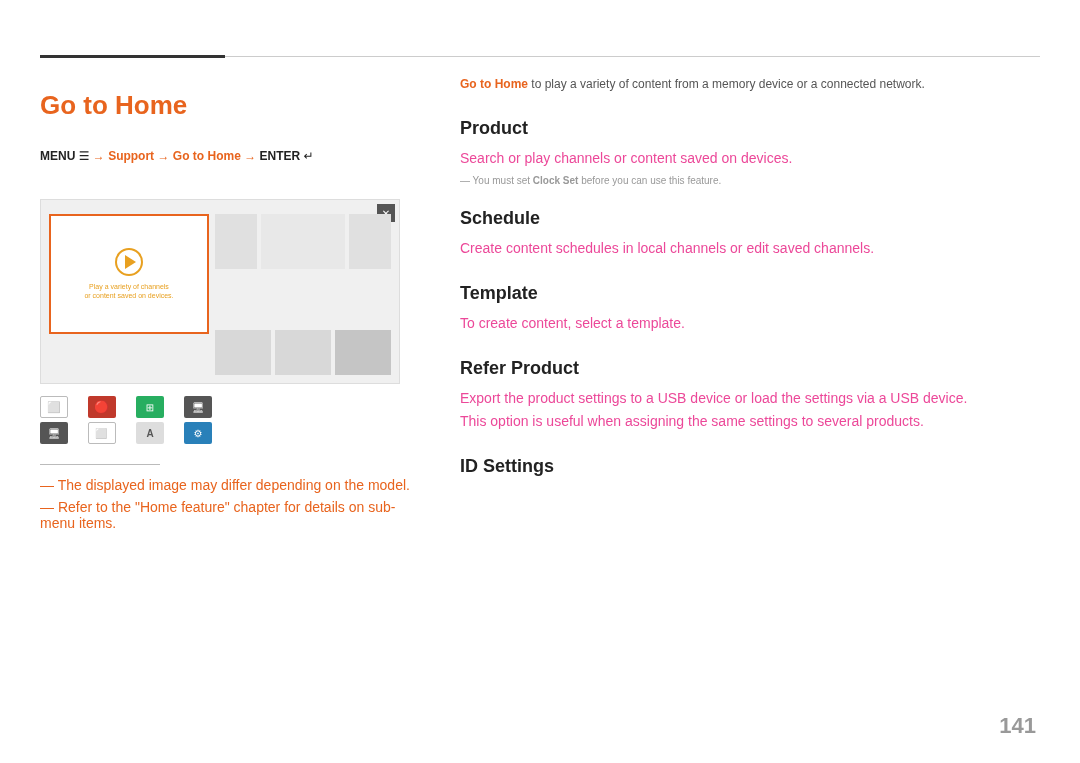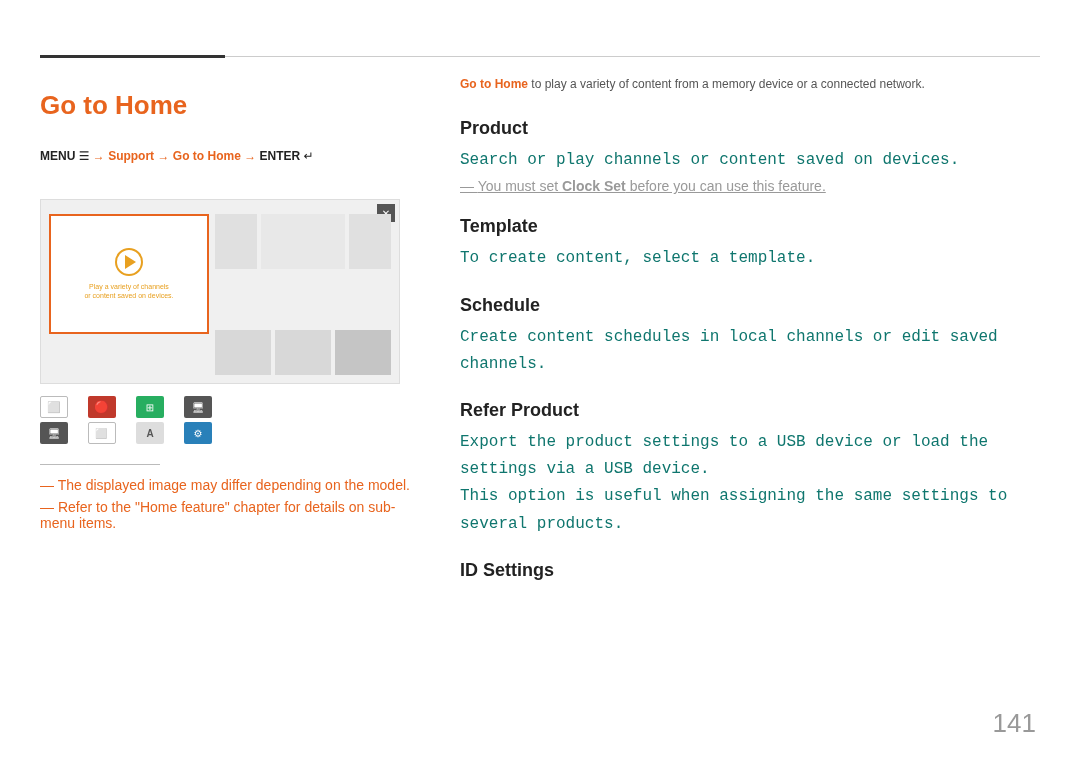--- a/index.html
+++ b/index.html
@@ -268,45 +268,43 @@
     }
 
     .section-title {
       font-size: 18px;
       font-weight: bold;
       color: #222;
       margin-bottom: 8px;
     }
 
     .section-body {
-      font-size: 16px;
-      color: #0f766e;
+      font-size: 14px;
+      color: #ec4899;
       line-height: 1.7;
-      font-family: Liberation Mono, monospace;
     }
 
     .section-note {
-      font-size: 14px;
+      font-size: 10px;
       color: #999;
       margin-top: 4px;
-      text-decoration: underline;
     }
 
     .section-note::before {
       content: '― ';
     }
 
     
     .page-number {
       position: absolute;
       bottom: 24px;
       right: 44px;
-      font-size: 26px;
+      font-size: 22px;
       color: #999;
-      font-weight: 400;
+      font-weight: 700;
     }
   </style>
 </head>
 <body>
 
 <div class="page-container">
 
   <div class="top-lines">
     <div class="top-line-dark"></div>
     <div class="top-line-light"></div>
@@ -398,27 +396,27 @@
       <span class="intro-link">Go to Home</span><span> to play a variety of content from a memory device or a connected network.</span>
     </p>
 
     <div class="section">
       <h2 class="section-title">Product</h2>
       <p class="section-body">Search or play channels or content saved on devices.</p>
       <p class="section-note">You must set <strong>Clock Set</strong> before you can use this feature.</p>
     </div>
 
     <div class="section">
+      <h2 class="section-title">Schedule</h2>
+      <p class="section-body">Create content schedules in local channels or edit saved channels.</p>
+    </div>
+
+    <div class="section">
       <h2 class="section-title">Template</h2>
       <p class="section-body">To create content, select a template.</p>
-    </div>
-
-    <div class="section">
-      <h2 class="section-title">Schedule</h2>
-      <p class="section-body">Create content schedules in local channels or edit saved channels.</p>
     </div>
 
     <div class="section">
       <h2 class="section-title">Refer Product</h2>
       <p class="section-body">Export the product settings to a USB device or load the settings via a USB device.<br>This option is useful when assigning the same settings to several products.</p>
     </div>
 
     <div class="section">
       <h2 class="section-title">ID Settings</h2>
     </div>

